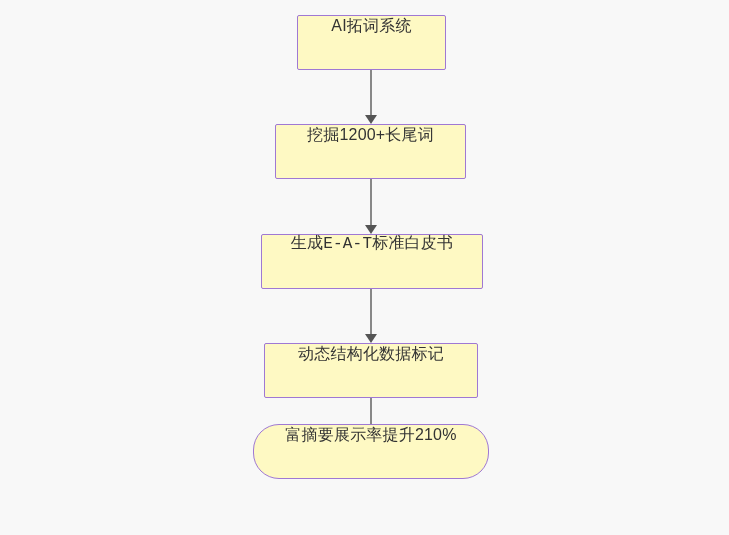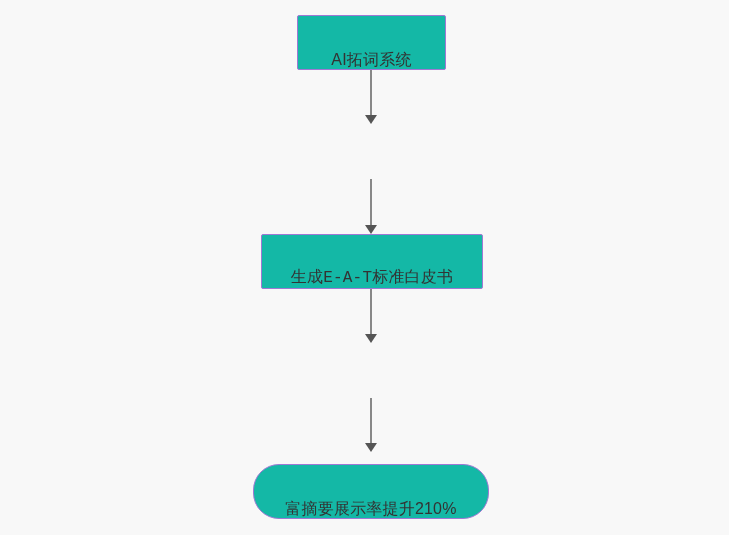--- a/index.html
+++ b/index.html
@@ -14,25 +14,25 @@
     overflow: hidden;
   }
   #flowchart {
     position: relative;
     width: 729px;
     height: 535px;
   }
   .node {
     position: absolute;
     box-sizing: border-box;
-    background: #14b8a6;
+    background: #fef9c3;
     border: 1.6px solid #9f78d4;
     border-radius: 2px;
     display: flex;
-    align-items: flex-end;
+    align-items: flex-start;
     justify-content: center;
     color: #333333;
     font-size: 16px;
     line-height: 1.2;
     letter-spacing: 0.2px;
     white-space: nowrap;
   }
   .edge {
     position: absolute;
     width: 0;
@@ -63,38 +63,44 @@
 
   <div class="node" style="left:297px; top:15px; width:149px; height:55px;">
     <span>AI拓词系统</span>
   </div>
 
   <div class="edge" style="left:371px; top:70px; height:54px;">
     <div class="edge-line" style="height:45px;"></div>
     <div class="edge-head" style="top:45px;"></div>
   </div>
 
+  <div class="node" style="left:275px; top:124px; width:191px; height:55px;">
+    <span>挖掘1200+长尾词</span>
+  </div>
 
   <div class="edge" style="left:371px; top:179px; height:55px;">
     <div class="edge-line" style="height:46px;"></div>
     <div class="edge-head" style="top:46px;"></div>
   </div>
 
   <div class="node" style="left:261px; top:234px; width:222px; height:55px;font-family:Liberation Mono, monospace;">
     <span>生成E-A-T标准白皮书</span>
   </div>
 
   <div class="edge" style="left:371px; top:289px; height:54px;">
     <div class="edge-line" style="height:45px;"></div>
     <div class="edge-head" style="top:45px;"></div>
   </div>
 
+  <div class="node" style="left:264px; top:343px; width:214px; height:55px;">
+    <span>动态结构化数据标记</span>
+  </div>
 
   <div class="edge" style="left:371px; top:398px; height:54px;">
     <div class="edge-line" style="height:45px;"></div>
     <div class="edge-head" style="top:45px;"></div>
   </div>
 
-  <div class="node" style="left:253px; top:464px; width:236px; height:55px;border-radius:26px;">
+  <div class="node" style="left:253px; top:424px; width:236px; height:55px;border-radius:26px;">
     <span>富摘要展示率提升210%</span>
   </div>
 
 </div>
 
 </body></html>

